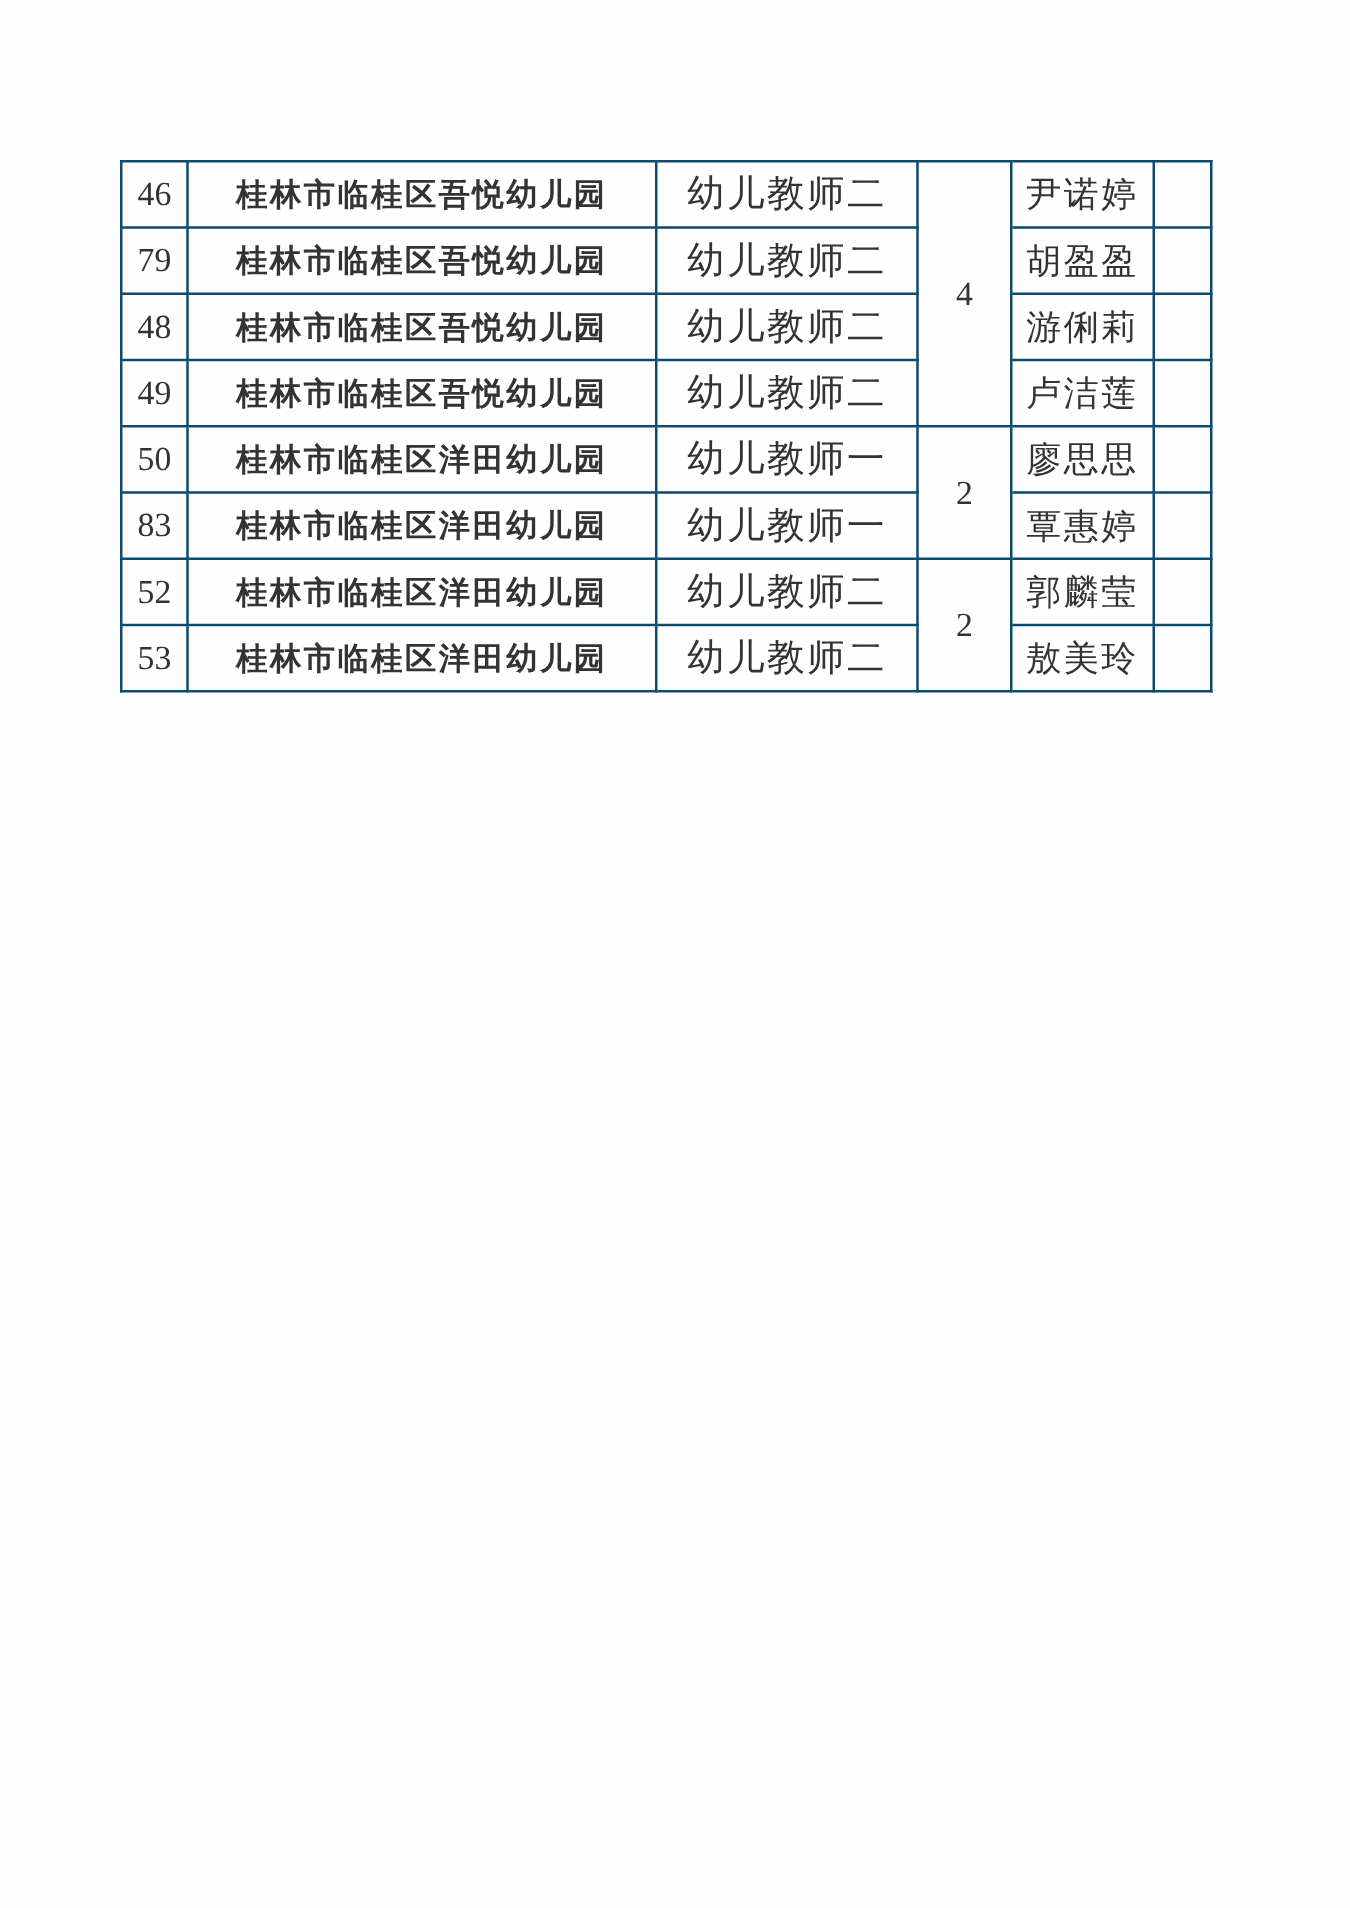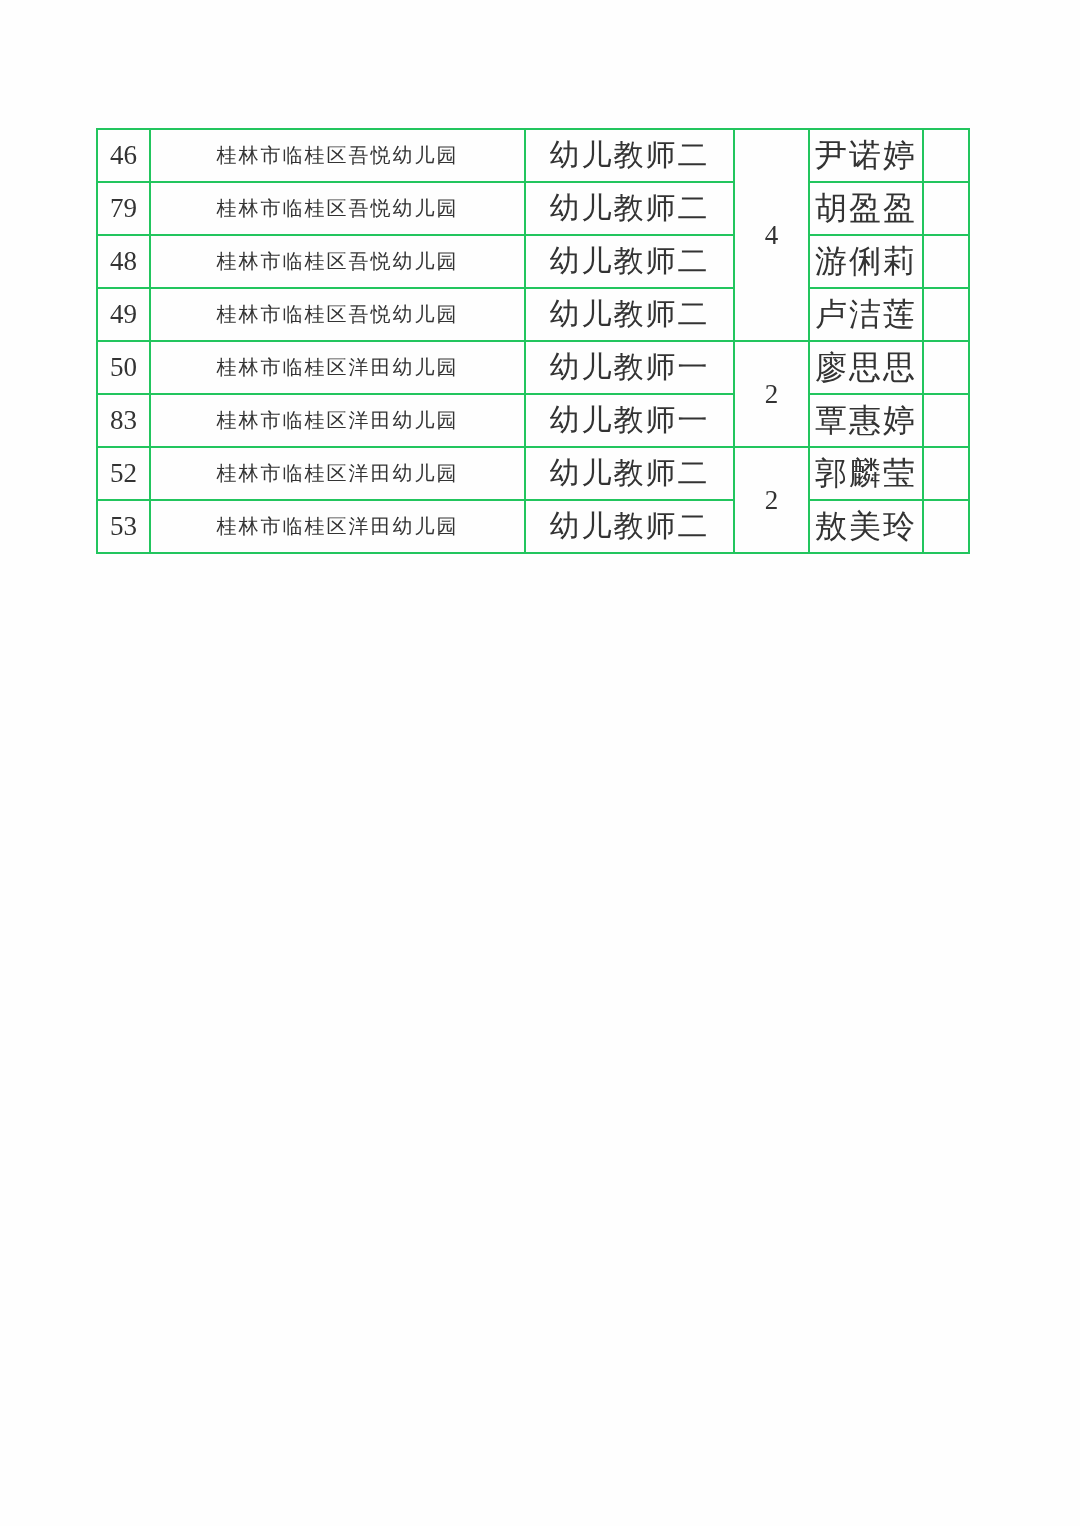--- a/index.html
+++ b/index.html
@@ -19,47 +19,48 @@
   }
   table.roster {
     position: absolute;
     left: 96px;
     top: 128px;
     border-collapse: collapse;
     table-layout: fixed;
     width: 872px;
   }
   table.roster td {
-    border: 2px solid #22c55e;
+    border: 2px solid #0c4a6e;
     height: 51px;
     padding: 0;
     text-align: center;
     vertical-align: middle;
     color: #333333;
     overflow: hidden;
     white-space: nowrap;
   }
   td.idx-cell {
     font-size: 27px;
     color: #2e2e2e;
   }
   td.school-cell {
-    font-size: 20px;
+    font-size: 25px;
     letter-spacing: 2px;
+    font-weight: bold;
   }
   td.position-cell {
     font-size: 30px;
     letter-spacing: 2px;
   }
   td.count-cell {
     font-size: 27px;
     color: #2e2e2e;
   }
   td.name-cell {
-    font-size: 32px;
+    font-size: 28px;
     letter-spacing: 2px;
   }
   td.remark-cell {
     background: #fefefe;
   }
 </style>
 </head>
 <body>
 
 <div class="page">

